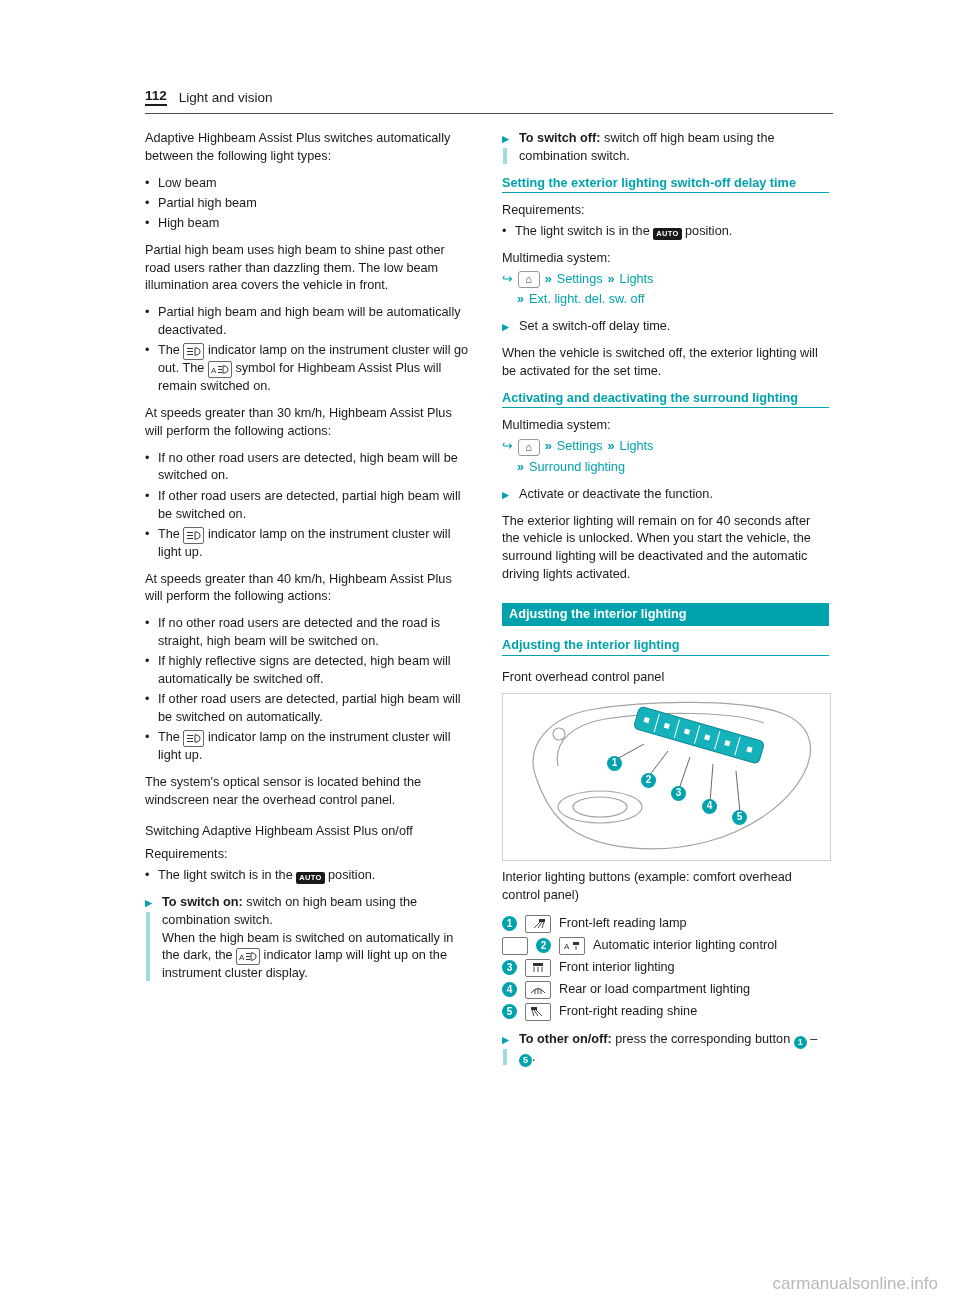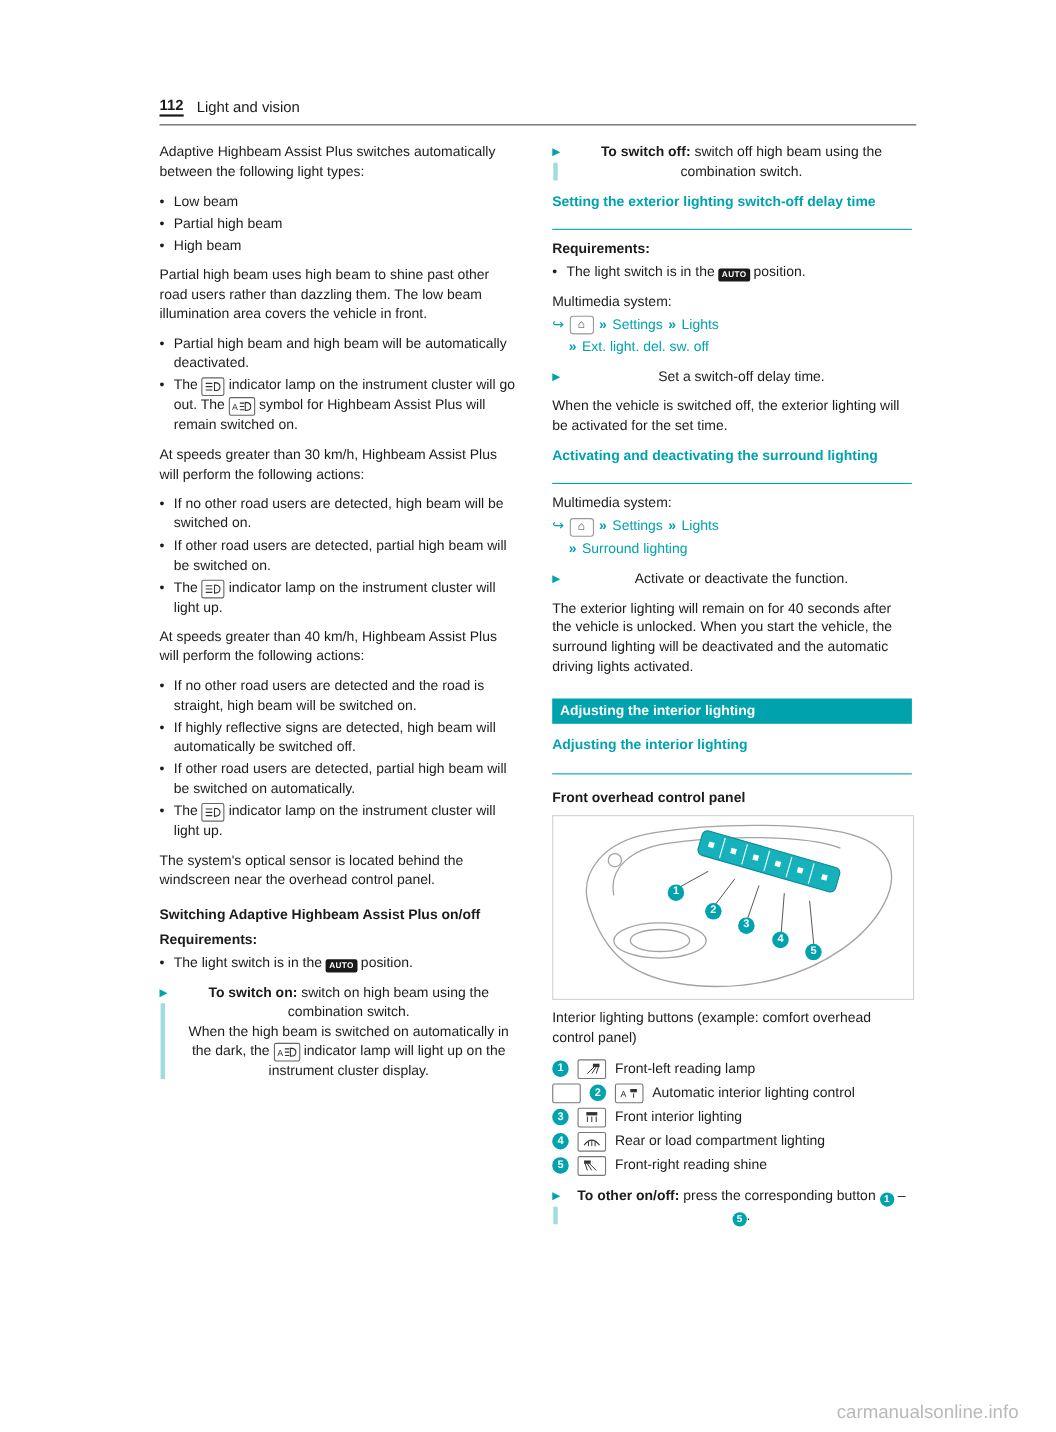--- a/index.html
+++ b/index.html
@@ -16,24 +16,24 @@
   .bullets{margin:0 0 9px;}
   .li{display:flex;margin:0 0 2.5px;}
   .dot{flex:0 0 13px;}
   .txt{flex:1;}
   b{font-weight:700;}
   .action{display:flex;margin:9px 0;}
   .arrow-cell{flex:0 0 17px;position:relative;color:var(--accent);font-size:9.5px;
               line-height:1;padding-top:4px;}
   .barred .arrow-cell::after{content:"";position:absolute;left:1px;top:18px;bottom:2px;
               width:3.5px;background:rgba(0,163,173,.38);}
-  .action-body{flex:1;text-align:center;}
+  .action-body{flex:1;}
   .teal-h{color:var(--accent);font-weight:700;border-bottom:1px solid var(--accent);
-          padding-bottom:16px;margin:8px 0 9px;}
-  .subhead{font-weight:700;margin:13px 0 6px;}
+          padding-bottom:0;margin:8px 0 9px;}
+  .subhead{font-weight:400;margin:13px 0 6px;}
   .banner{background:var(--accent);color:#fff;font-weight:700;padding:3px 7px;margin:19px 0 11px;}
   .mm{margin:0 0 3px;}
   .menu-line{color:var(--accent);display:flex;align-items:center;gap:5px;margin:0 0 3px;}
   .menu-line.indent{padding-left:15px;margin-bottom:6px;}
   .chev{font-weight:700;}
   .hbox{border:1px solid #999;border-radius:3px;width:20px;height:15px;display:inline-flex;
         align-items:center;justify-content:center;color:#444;font-size:11px;line-height:1;flex:0 0 auto;}
   .ibox{display:inline-flex;align-items:center;justify-content:center;border:1px solid #666;
         border-radius:2px;height:13px;padding:1px 2px;vertical-align:-2px;background:#fff;}
   .auto-box{display:inline-block;background:#1a1a1a;color:#fff;font-size:7.5px;font-weight:700;
@@ -41,21 +41,21 @@
   .numc{width:15px;height:15px;border-radius:50%;background:var(--accent);color:#fff;font-size:10px;
         font-weight:700;display:inline-flex;align-items:center;justify-content:center;line-height:1;flex:0 0 auto;}
   .numc.inline{width:13px;height:13px;font-size:9px;vertical-align:-2px;}
   .legend{margin:2px 0 10px;}
   .legend-row{display:flex;align-items:center;gap:8px;margin:4px 0;}
   .lbox{width:24px;height:16px;border:1px solid #777;border-radius:2px;display:inline-flex;
         align-items:center;justify-content:center;flex:0 0 auto;background:#fff;}
   .figure{position:relative;border:1px solid #d0d0d0;width:327px;height:166px;margin:3px 0 8px;background:#fff;}
   .fig-num{position:absolute;}
   .caption{margin:0 0 10px;}
-  .watermark{position:absolute;right:34px;bottom:8px;font-size:17px;color:#b9b9b9;}
+  .watermark{position:absolute;right:22px;bottom:8px;font-size:17px;color:#b9b9b9;}
 </style>
 </head>
 <body>
 
 <div class="page">
 
   <div class="header-row">
     <span class="page-num">112</span>
     <span>Light and vision</span>
   </div>

